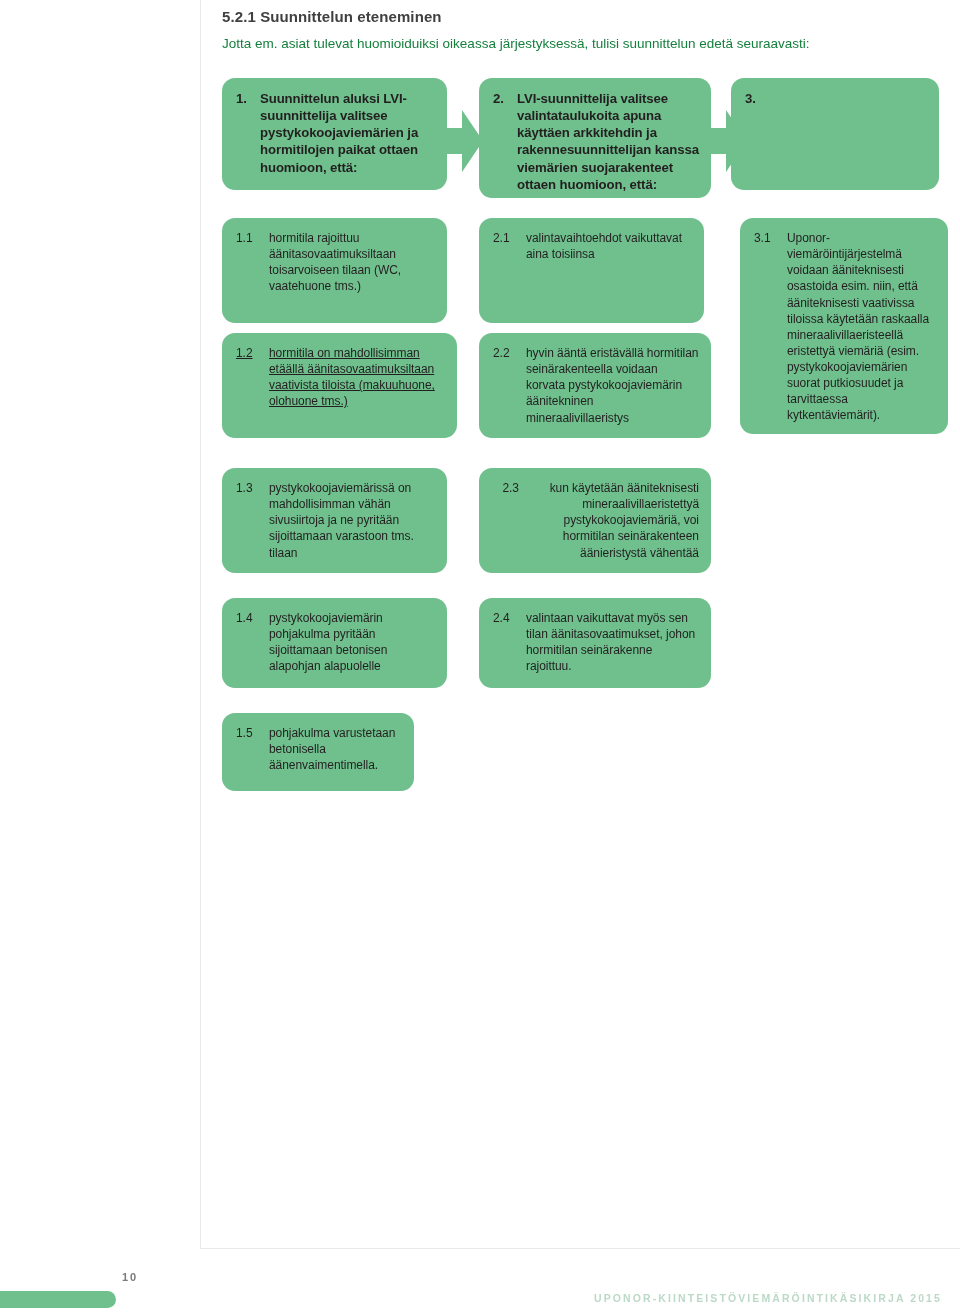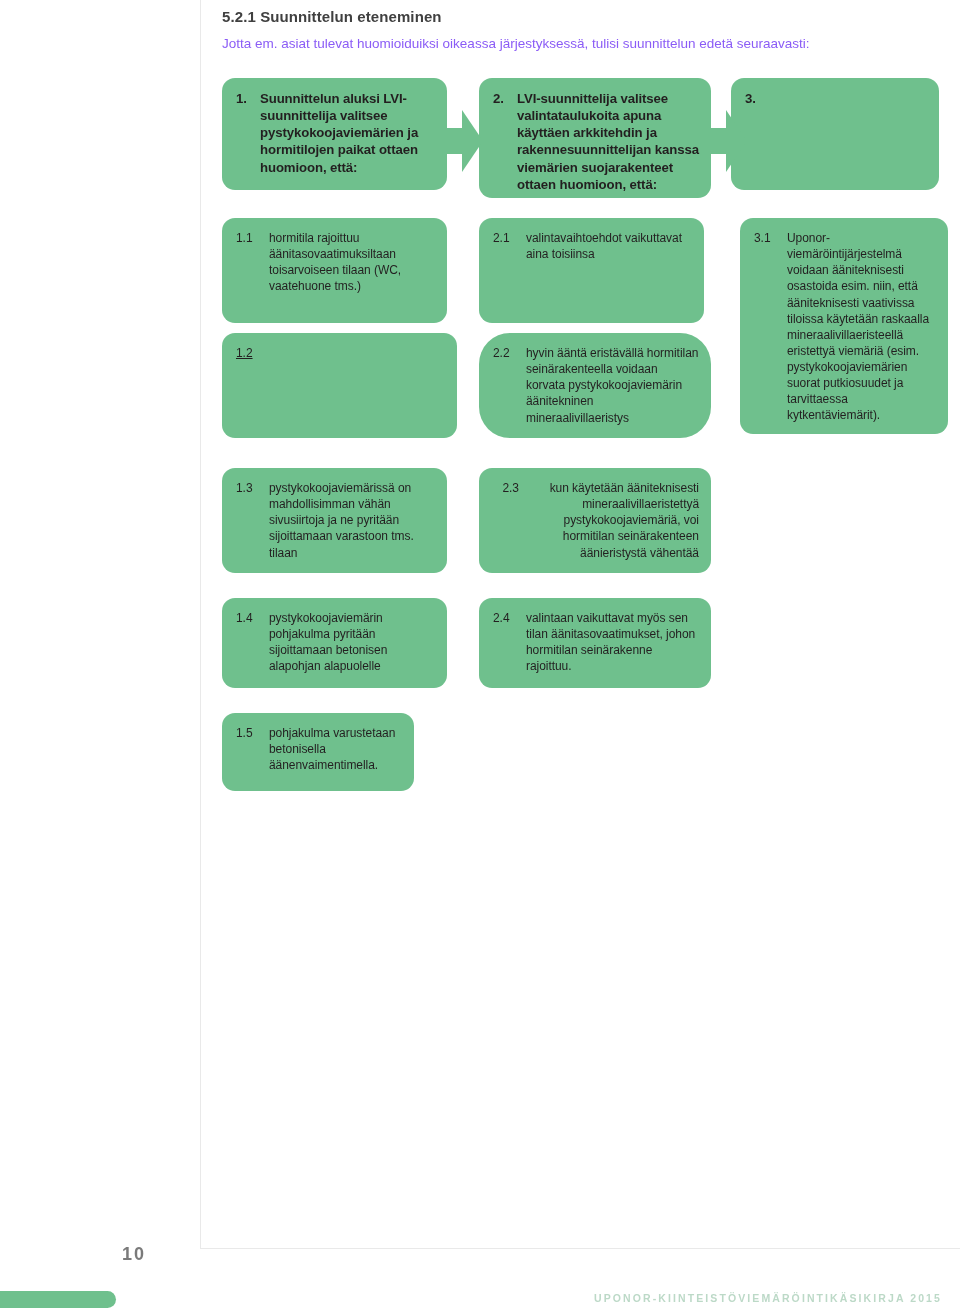--- a/index.html
+++ b/index.html
@@ -23,21 +23,21 @@
 
   
   #heading{
     position:absolute;left:222px;top:8px;
     font-size:15px;font-weight:bold;
     color:#404040;
     letter-spacing:.1px;
   }
   #intro{
     position:absolute;left:222px;top:35px;width:700px;
-    font-size:13.5px;line-height:1.35;color:#8b5cf6;
+    font-size:13.5px;line-height:1.35;color:#15803d;
   }
 
   
   .gbox{
     position:absolute;
     background:#6fc08d;
     border-radius:13px;
     box-sizing:border-box;
   }
   .gbox .inner{
@@ -72,22 +72,22 @@
     border-left:21px solid #6fc08d;
   }
   .arrowgap{position:absolute;background:#ffffff;}
 
   
   #footer-bar{
     position:absolute;left:0;top:1291px;width:116px;height:17px;
     background:#6fc08d;border-radius:0 9px 9px 0;
   }
   #folio{
-    position:absolute;left:122px;top:1244px;
-    font-size:18px;font-weight:bold;color:#7a7a7a;letter-spacing:2px;
+    position:absolute;left:122px;top:1271px;
+    font-size:11px;font-weight:bold;color:#7a7a7a;letter-spacing:2px;
   }
   #footer-right{
     position:absolute;right:18px;top:1292px;
     font-size:10.5px;color:#bcd9c7;letter-spacing:2.1px;font-weight:bold;
     white-space:nowrap;
   }
 </style>
 </head>
 <body>
 
@@ -134,20 +134,21 @@
   <div class="gbox sub" style="left:222px;top:218px;width:225px;height:105px;">
     <div class="inner">
       <span class="num">1.1</span>
       <span class="txt">hormitila rajoittuu äänitasovaatimuksiltaan toisarvoiseen tilaan (WC, vaatehuone tms.)</span>
     </div>
   </div>
 
   <div class="gbox sub" style="left:222px;top:333px;width:235px;height:105px;text-decoration:underline;">
     <div class="inner">
       <span class="num">1.2</span>
+      <span class="txt">hormitila on mahdollisimman etäällä äänitasovaatimuksiltaan vaativista tiloista (makuuhuone, olohuone tms.)</span>
     </div>
   </div>
 
   <div class="gbox sub" style="left:222px;top:468px;width:225px;height:105px;">
     <div class="inner">
       <span class="num">1.3</span>
       <span class="txt">pystykokoojaviemärissä on mahdollisimman vähän sivusiirtoja ja ne pyritään sijoittamaan varastoon tms. tilaan</span>
     </div>
   </div>
 
@@ -165,21 +166,21 @@
     </div>
   </div>
 
   <div class="gbox sub" style="left:479px;top:218px;width:225px;height:105px;">
     <div class="inner">
       <span class="num">2.1</span>
       <span class="txt">valintavaihtoehdot vaikuttavat aina toisiinsa</span>
     </div>
   </div>
 
-  <div class="gbox sub" style="left:479px;top:333px;width:232px;height:105px;border-radius:31px;">
+  <div class="gbox sub" style="left:479px;top:333px;width:232px;height:105px;">
     <div class="inner">
       <span class="num">2.2</span>
       <span class="txt">hyvin ääntä eristävällä hormitilan seinärakenteella voidaan korvata pystykokoojaviemärin äänitekninen mineraalivillaeristys</span>
     </div>
   </div>
 
   <div class="gbox sub" style="left:479px;top:468px;width:232px;height:105px;text-align:right;">
     <div class="inner">
       <span class="num">2.3</span>
       <span class="txt">kun käytetään ääniteknisesti mineraalivillaeristettyä pystykokoojaviemäriä, voi hormitilan seinärakenteen äänieristystä vähentää</span>

